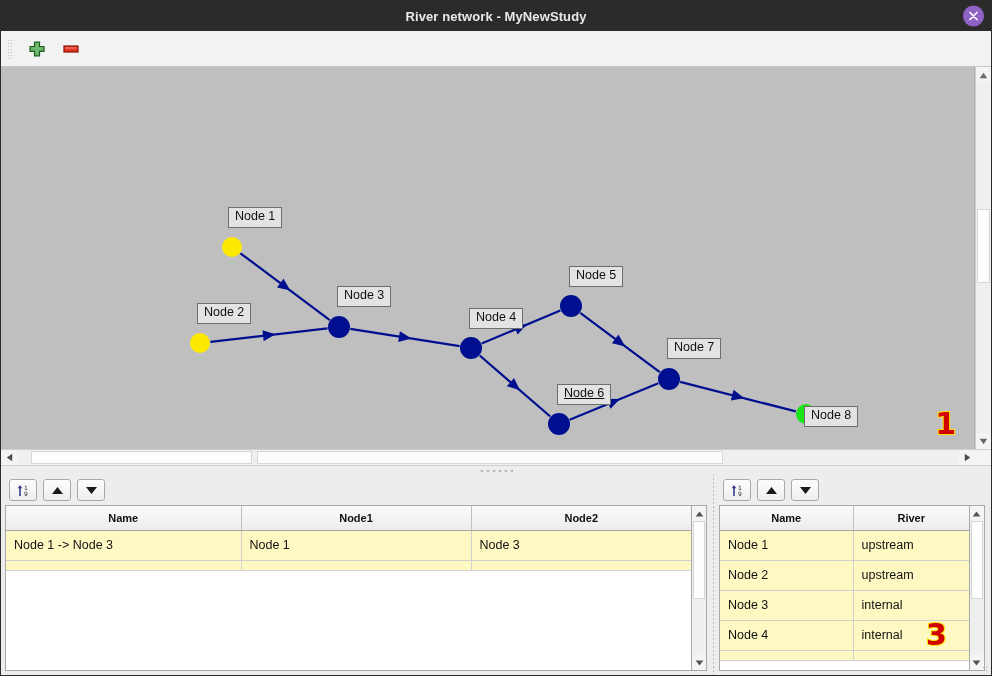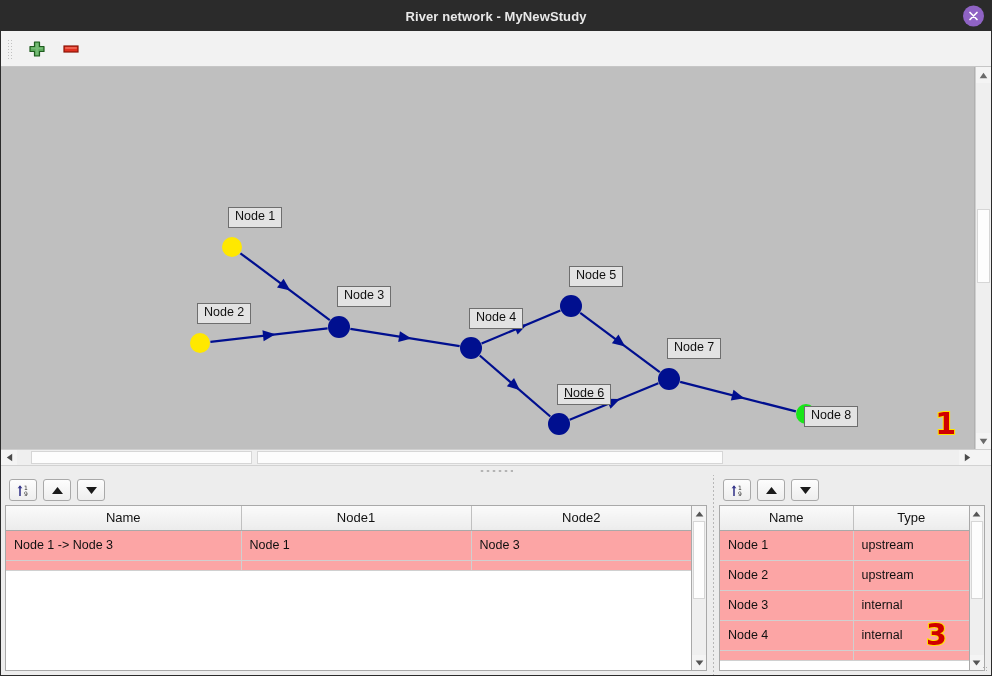--- a/index.html
+++ b/index.html
@@ -184,31 +184,31 @@
     border: 1px solid #a9a9a9;
     background: #fff;
     overflow: hidden;
     display: flex; flex-direction: column;
   }
   table { border-collapse: collapse; width: 100%; table-layout: fixed; }
   thead th {
     background: linear-gradient(#fafafa,#ececec);
     border-right: 1px solid #c0c0c0;
     border-bottom: 1px solid #a9a9a9;
-    font-size: 13px; font-weight: normal; color: #111;
+    font-size: 11px; font-weight: bold; color: #111;
     height: 24px; text-align: center;
     cursor: pointer;
   }
   thead th:last-child { border-right: none; }
   tbody td {
     border-right: 1px solid #d0d0d0;
     border-bottom: 1px solid #d0d0d0;
     font-size: 12.5px; color: #111;
     height: 30px; padding: 0 8px;
-    background: #fca5a5;
+    background: #fef9c3;
     white-space: nowrap; overflow: hidden; text-overflow: ellipsis;
   }
   tbody td:last-child { border-right: none; }
   .tbl-vscroll {
     width: 15px; flex: 0 0 15px;
     border: 1px solid #a9a9a9; border-left: none;
     background: #f4f4f4;
     display: flex; flex-direction: column;
   }
   .tbl-vscroll .sb-btn { height: 15px; flex: 0 0 15px; }
@@ -444,21 +444,21 @@
       <div class="tablebox">
         <div class="tablescroll">
           <table>
             <colgroup>
                 <col style="width:133px">
                 <col>
               </colgroup>
             <thead>
                 <tr id="nodes-head">
                   <th>Name</th>
-                  <th>Type</th>
+                  <th>River</th>
                 </tr>
               </thead>
             <tbody id="nodes-body">
                 <tr>
                   <td>Node 1</td>
                   <td>upstream</td>
                 </tr>
                 <tr>
                   <td>Node 2</td>
                   <td>upstream</td>

